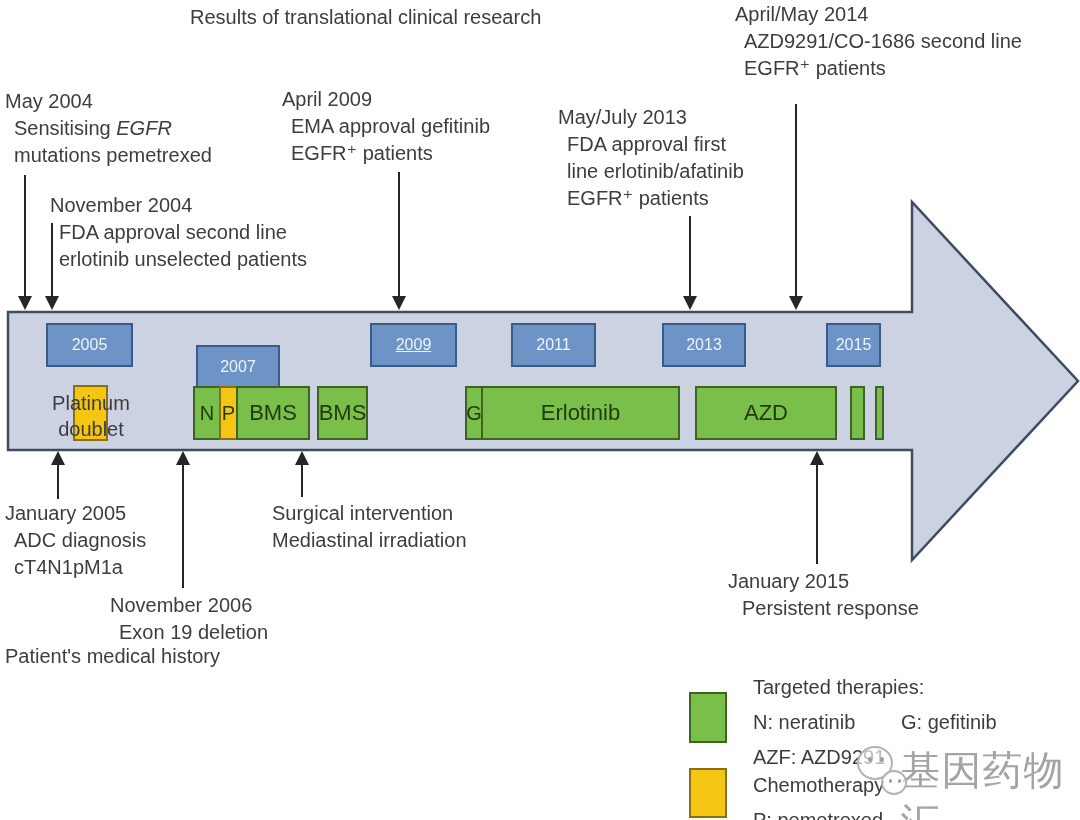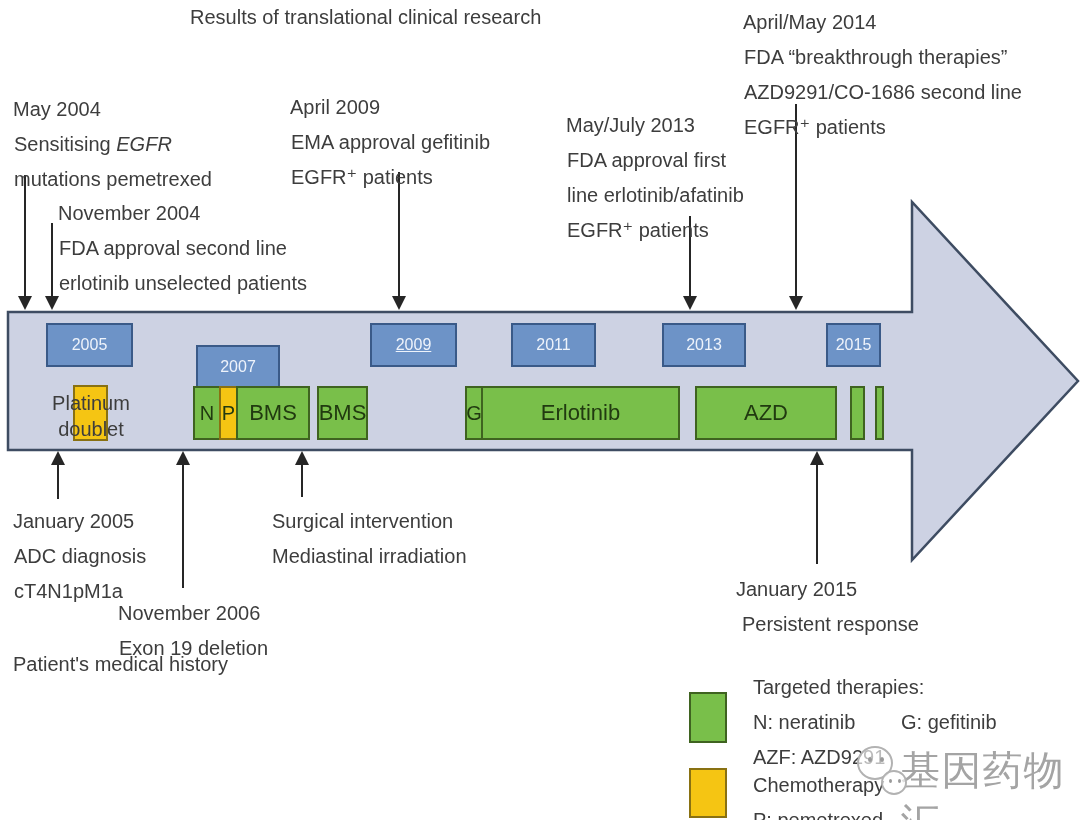--- a/index.html
+++ b/index.html
@@ -6,21 +6,21 @@
   #canvas {
     position:relative; width:1080px; height:820px; overflow:hidden;
     background:#ffffff;
     font-family:"Liberation Sans","DejaVu Sans",sans-serif;
     color:#3d3d3d;
   }
   #arrow-layer { position:absolute; left:0; top:0; width:1080px; height:820px; }
 
   
   .evt { position:absolute; font-size:20px; line-height:27px; white-space:nowrap; }
-  .evt p { margin:8px; }
+  .evt p { margin:0; }
   .evt .ind { margin-left:9px; }
   .it { font-style:italic; }
 
   .fig-title { position:absolute; left:190px; top:6px; font-size:20px; }
 
   
   .yearbox {
     position:absolute; top:323px; height:44px; box-sizing:border-box;
     background:#6d93c7; border:2px solid #3a5a88;
     color:#eef3fb; font-size:16px;
@@ -137,21 +137,20 @@
 
   <div class="evt" style="left:558px; top:104px;">
     <p>May/July 2013</p>
     <p class="ind">FDA approval first</p>
     <p class="ind">line erlotinib/afatinib</p>
     <p class="ind">EGFR⁺ patients</p>
   </div>
 
   <div class="evt" style="left:735px; top:1px;">
     <p>April/May 2014</p>
-    <p class="ind">FDA “breakthrough therapies”</p>
     <p class="ind">AZD9291/CO-1686 second line</p>
     <p class="ind">EGFR⁺ patients</p>
   </div>
 
   <div class="yearbox" style="left:46px;  width:87px;">2005</div>
   <div class="yearbox" style="left:196px; width:84px;margin-top:22px;">2007</div>
   <div class="yearbox" style="left:370px; width:87px;text-decoration:underline;">2009</div>
   <div class="yearbox" style="left:511px; width:85px;">2011</div>
   <div class="yearbox" style="left:662px; width:84px;">2013</div>
   <div class="yearbox" style="left:826px; width:55px;">2015</div>

